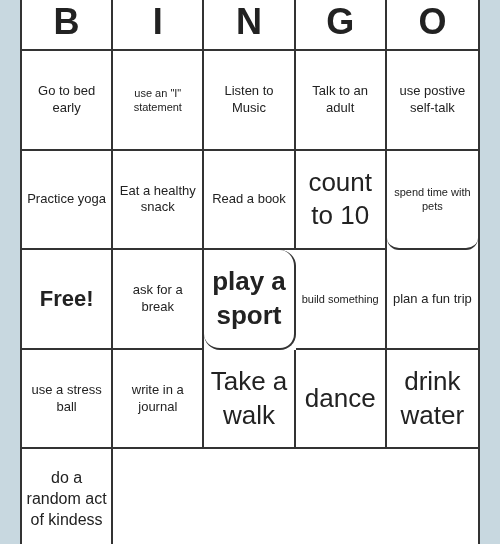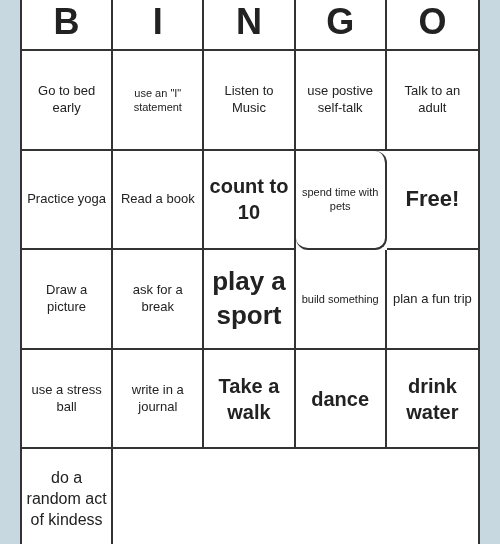--- a/index.html
+++ b/index.html
@@ -51,26 +51,27 @@
       color: #222;
       line-height: 1.3;
     }
     .bingo-cell:nth-child(5n) {
       border-right: none;
     }
     .bingo-grid .bingo-cell:nth-child(n+21) {
       border-bottom: none;
     }
     .bingo-cell.large-text {
-      font-size: 20px;
-      font-weight: bold;
+      font-size: 26px;
+      font-weight: normal;
     }
     .bingo-cell.xlarge-text {
       font-size: 26px;
       font-weight: bold;
+      border-radius: 16px;
     }
     .bingo-cell.free {
       font-size: 22px;
       font-weight: bold;
     }
   </style>
 </head>
 <body>
 
 <div class="bingo-card">
@@ -78,28 +79,28 @@
   <div class="bingo-header-cell">B</div>
       <div class="bingo-header-cell">I</div>
       <div class="bingo-header-cell">N</div>
       <div class="bingo-header-cell">G</div>
       <div class="bingo-header-cell">O</div>
     </div>
   <div class="bingo-grid">
   <div class="bingo-cell">Go to bed early</div>
       <div class="bingo-cell" style="font-size: 11px;">use an "I" statement</div>
       <div class="bingo-cell">Listen to Music</div>
+      <div class="bingo-cell">Talk to an adult</div>
       <div class="bingo-cell">use postive self-talk</div>
-      <div class="bingo-cell">Talk to an adult</div>
       <div class="bingo-cell">Practice yoga</div>
+      <div class="bingo-cell">Eat a healthy snack</div>
       <div class="bingo-cell">Read a book</div>
       <div class="bingo-cell large-text">count to 10</div>
       <div class="bingo-cell" style="font-size: 11px; border-radius: 12px;">spend time with pets</div>
       <div class="bingo-cell free">Free!</div>
-      <div class="bingo-cell">Draw a picture</div>
       <div class="bingo-cell">ask for a break</div>
       <div class="bingo-cell xlarge-text">play a sport</div>
       <div class="bingo-cell" style="font-size: 11px;">build something</div>
       <div class="bingo-cell">plan a fun trip</div>
       <div class="bingo-cell">use a stress ball</div>
       <div class="bingo-cell">write in a journal</div>
       <div class="bingo-cell large-text">Take a walk</div>
       <div class="bingo-cell large-text">dance</div>
       <div class="bingo-cell large-text">drink water</div>
       <div class="bingo-cell" style="font-size: 16px;">do a random act of kindess</div>

